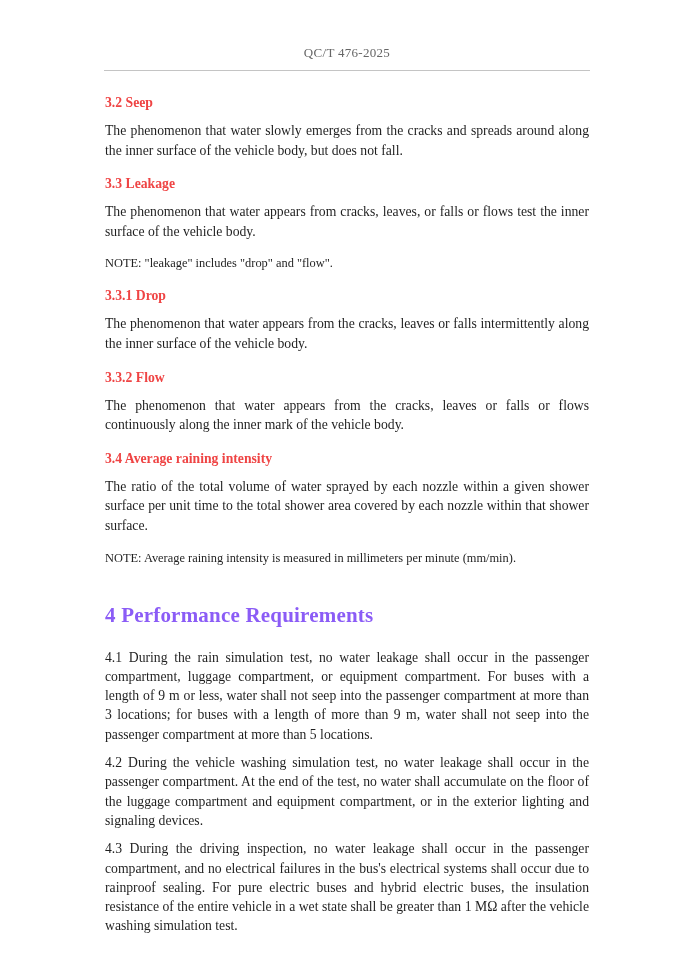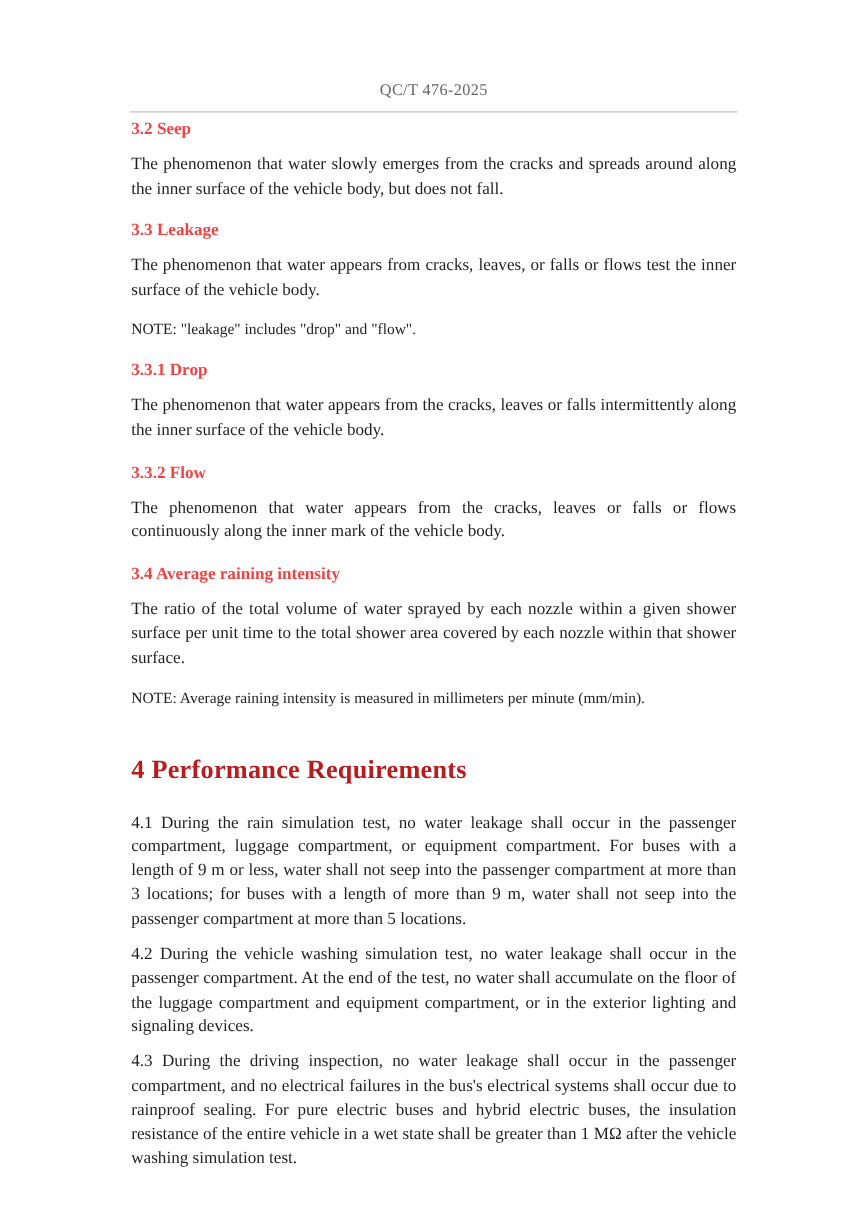--- a/index.html
+++ b/index.html
@@ -11,21 +11,21 @@
     font-family: "Liberation Serif", "DejaVu Serif", serif;
     color: #1f1f1f;
     overflow: hidden;
   }
   
   .header {
     position: absolute;
     top: 0; left: 104px; right: 103px;
   }
   .doc-number {
-    padding-top: 64px;
+    padding-top: 45px;
     text-align: center;
     font-size: 13px;
     color: #666666;
     letter-spacing: 0.3px;
   }
   .rule {
     border: none;
     border-top: 1px solid #c4c4c4;
     margin: 9px 0 0 0;
     height: 0;
@@ -50,21 +50,21 @@
   }
   .content p.note {
     font-size: 12.4px;
     line-height: 17px;
     margin: 2px 0 16px 0;
   }
   .content p.note.last { margin-bottom: 36px; }
   .content h1 {
     font-size: 21px;
     font-weight: bold;
-    color: #b91c1c;
+    color: #8b5cf6;
     margin: 28px 0 20px 0;
     letter-spacing: 0.2px;
   }
   .content p.req {
     font-size: 13.7px;
     line-height: 19.3px;
     text-align: justify;
     margin: 0 0 9px 0;
   }
   .content p.req b { font-weight: normal; }

